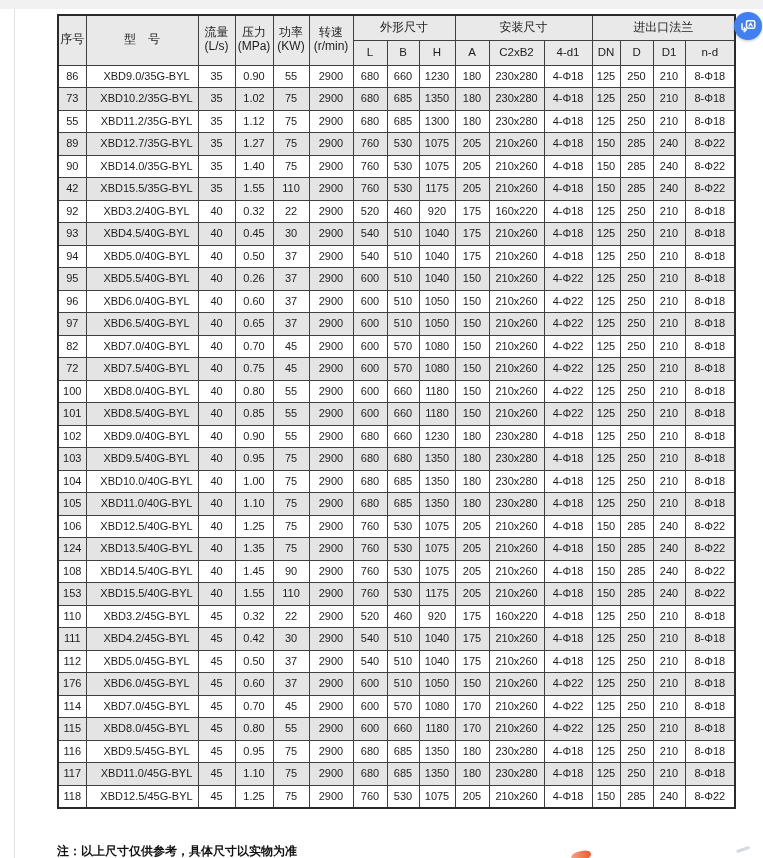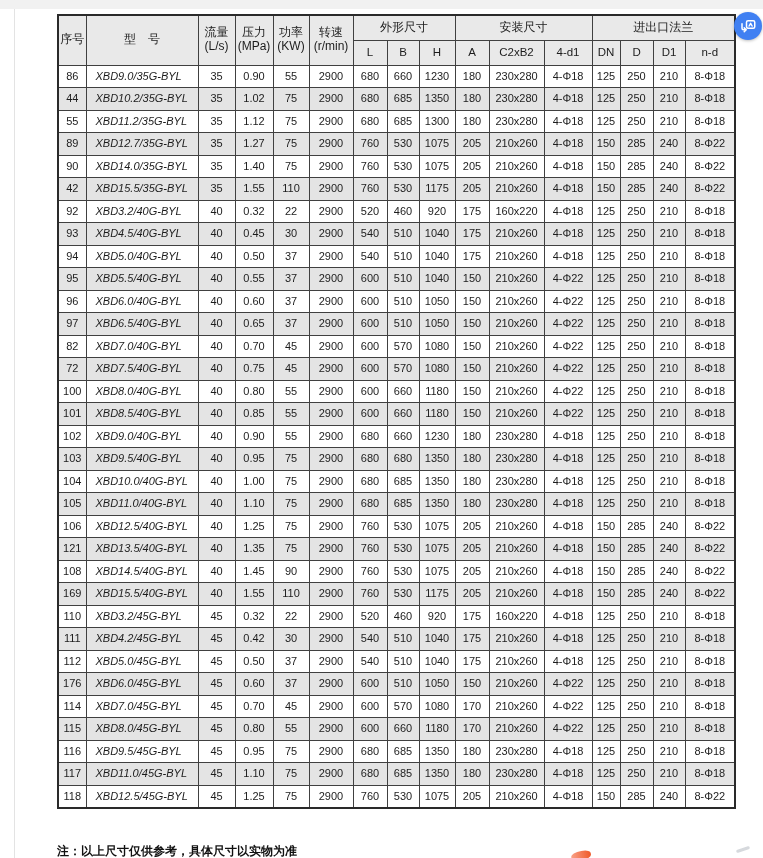--- a/index.html
+++ b/index.html
@@ -11,21 +11,21 @@
   .table-wrap { position:absolute; left:57px; top:14px; }
   table { border-collapse:collapse; table-layout:fixed; width:677px;
           border:2px solid #2a2a2a; }
   th, td { border:1px solid #404040; text-align:center; vertical-align:middle;
            font-size:11px; line-height:1.15; overflow:hidden; white-space:nowrap; }
   thead th { background:#e9e9e9; font-weight:normal; font-size:12px; white-space:pre-line; }
   thead tr.group-row th { height:25px; }
   thead tr.sub-row th { height:25px; font-size:11.5px; }
   tbody td { height:22.5px; background:#ffffff; }
   tbody tr.stripe td { background:#e4e4e4; }
-  tbody td.model { text-align:left; padding-left:9px;font-style:italic; }
+  tbody td.model { text-align:center; padding-left:9px; }
 
   .note { position:absolute; left:57px; top:843px; font-size:12px; font-weight:bold; color:#111; }
 
   .float-btn { position:absolute; left:734px; top:12px; width:28px; height:28px;
                border-radius:50%; background:#4080f2; display:flex; align-items:center;
                justify-content:center; box-shadow:0 1px 3px rgba(0,0,0,.25); cursor:pointer; }
 
   .orange-sliver { position:absolute; left:571px; top:851px; width:20px; height:9px;
                    background:linear-gradient(90deg,#f9a188,#ef5a2a); border-radius:60% 40% 50% 50%;
                    transform:rotate(-8deg); }
@@ -100,21 +100,21 @@
           <td>1230</td>
           <td>180</td>
           <td>230x280</td>
           <td>4-Φ18</td>
           <td>125</td>
           <td>250</td>
           <td>210</td>
           <td>8-Φ18</td>
         </tr>
         <tr class="stripe">
-          <td>44</td>
+          <td>73</td>
           <td class="model">XBD10.2/35G-BYL</td>
           <td>35</td>
           <td>1.02</td>
           <td>75</td>
           <td>2900</td>
           <td>680</td>
           <td>685</td>
           <td>1350</td>
           <td>180</td>
           <td>230x280</td>
@@ -247,21 +247,21 @@
           <td>4-Φ18</td>
           <td>125</td>
           <td>250</td>
           <td>210</td>
           <td>8-Φ18</td>
         </tr>
         <tr class="stripe">
           <td>95</td>
           <td class="model">XBD5.5/40G-BYL</td>
           <td>40</td>
-          <td>0.55</td>
+          <td>0.26</td>
           <td>37</td>
           <td>2900</td>
           <td>600</td>
           <td>510</td>
           <td>1040</td>
           <td>150</td>
           <td>210x260</td>
           <td>4-Φ22</td>
           <td>125</td>
           <td>250</td>
@@ -460,21 +460,21 @@
           <td>1075</td>
           <td>205</td>
           <td>210x260</td>
           <td>4-Φ18</td>
           <td>150</td>
           <td>285</td>
           <td>240</td>
           <td>8-Φ22</td>
         </tr>
         <tr class="stripe">
-          <td>121</td>
+          <td>124</td>
           <td class="model">XBD13.5/40G-BYL</td>
           <td>40</td>
           <td>1.35</td>
           <td>75</td>
           <td>2900</td>
           <td>760</td>
           <td>530</td>
           <td>1075</td>
           <td>205</td>
           <td>210x260</td>
@@ -496,21 +496,21 @@
           <td>1075</td>
           <td>205</td>
           <td>210x260</td>
           <td>4-Φ18</td>
           <td>150</td>
           <td>285</td>
           <td>240</td>
           <td>8-Φ22</td>
         </tr>
         <tr class="stripe">
-          <td>169</td>
+          <td>153</td>
           <td class="model">XBD15.5/40G-BYL</td>
           <td>40</td>
           <td>1.55</td>
           <td>110</td>
           <td>2900</td>
           <td>760</td>
           <td>530</td>
           <td>1175</td>
           <td>205</td>
           <td>210x260</td>

